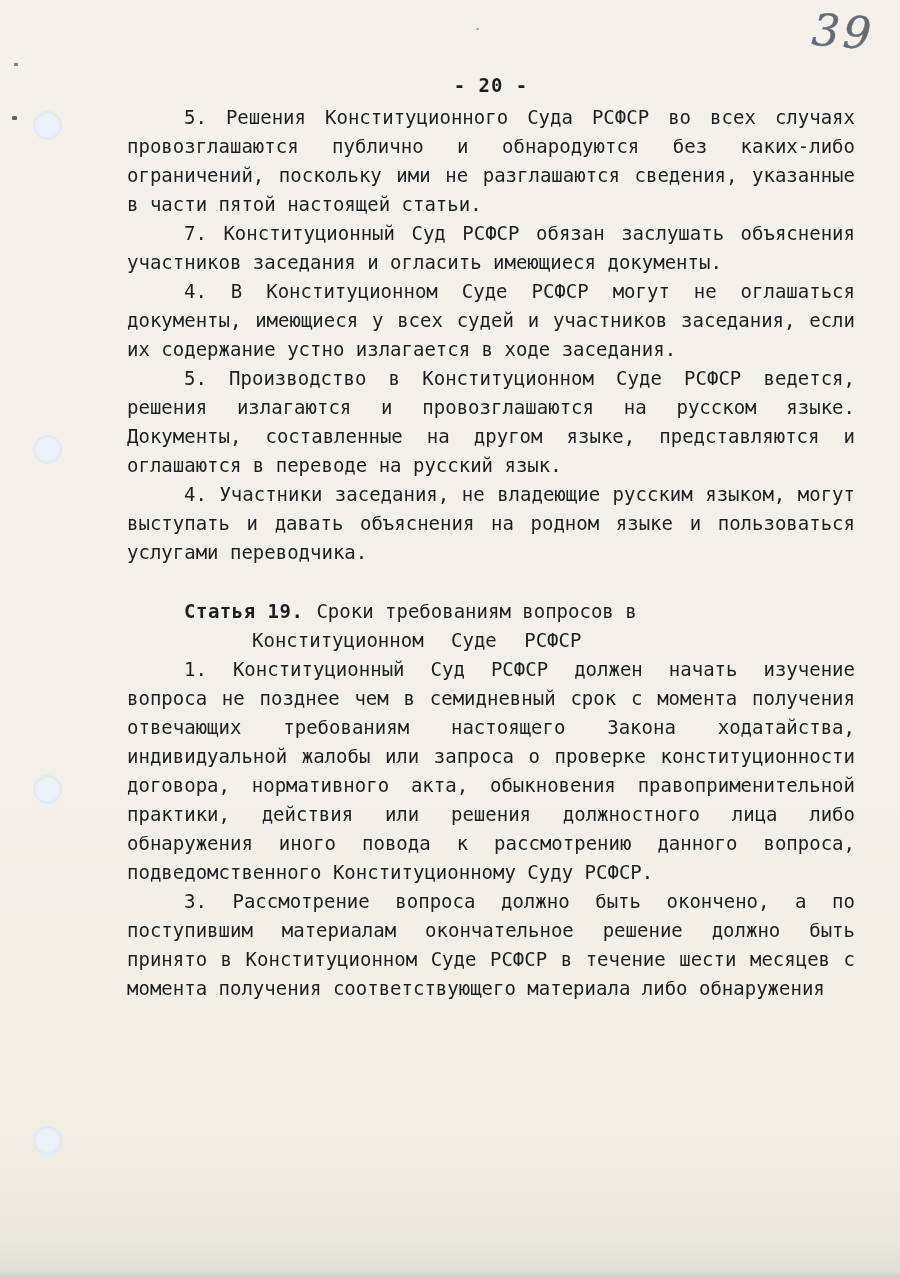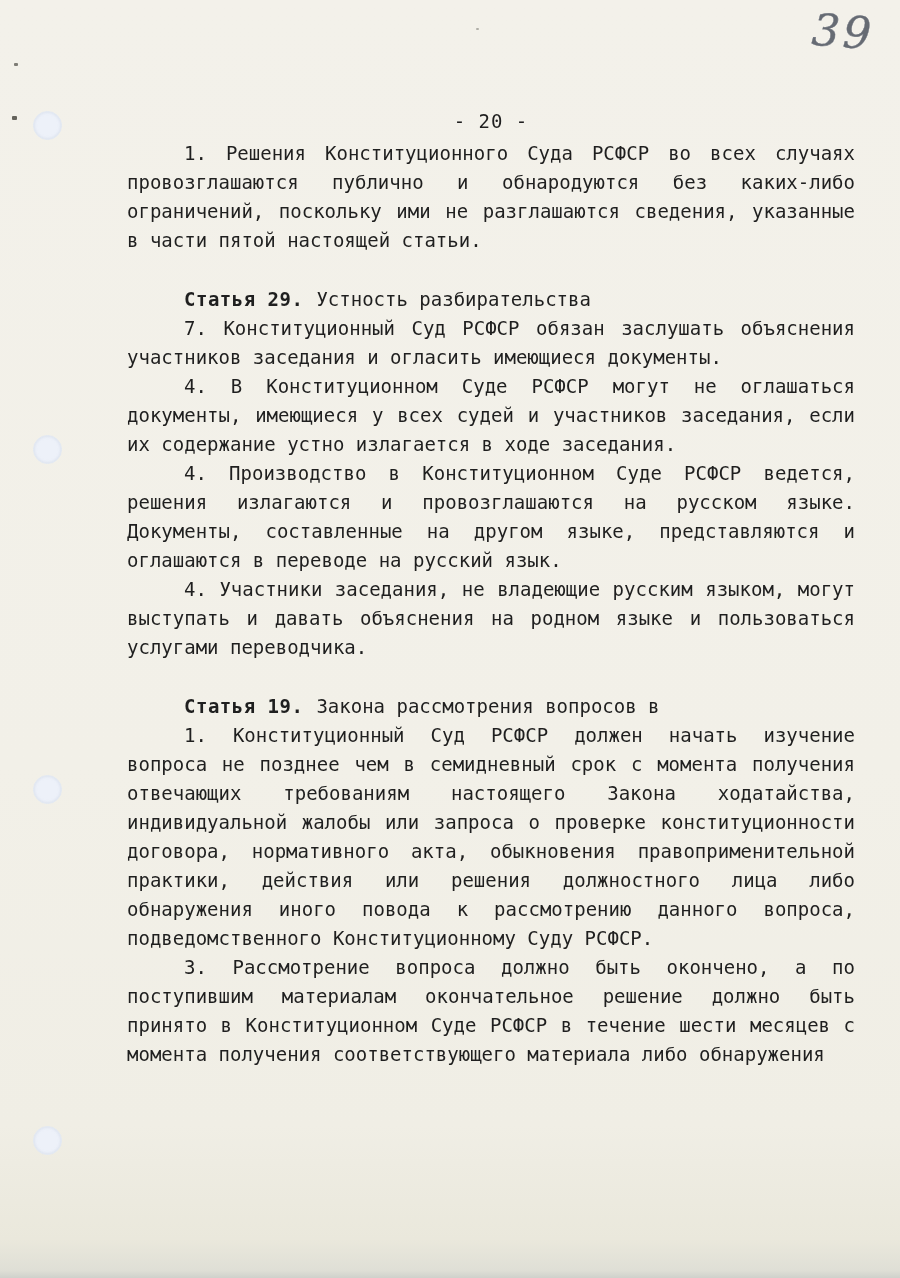--- a/index.html
+++ b/index.html
@@ -51,24 +51,25 @@
   .content {
     position: absolute;
     left: 127px; top: 0;
     width: 728px;
     font-size: 19px;
     line-height: 29px;
     text-align: justify;
     text-align-last: left;
   }
   .page-number {
-    padding-top: 107px;
+    padding-top: 71px;
     text-align: center;
     text-align-last: center;
     letter-spacing: 1px;
+    font-weight: bold;
   }
   p.para {
     margin: 0;
     text-indent: 57px;
   }
   p.para.first { margin-top: 3px; }
   .art-head {
     margin: 30px 0 0 0;
     text-indent: 57px;
     white-space: nowrap;
@@ -97,27 +98,27 @@
   <div class="hole hole-2"></div>
   <div class="hole hole-3"></div>
   <div class="hole hole-4"></div>
 
   <div class="handwritten">39</div>
 
   <div class="content">
 
     <div class="page-number">- 20 -</div>
 
-    <p class="para first">1. Решения Конституционного Суда РСФСР во всех случаях провозглашаются публично и обнародуются без каких-либо ограничений, поскольку ими не разглашаются сведения, указанные в части пятой настоящей статьи.</p>
+    <p class="para first">5. Решения Конституционного Суда РСФСР во всех случаях провозглашаются публично и обнародуются без каких-либо ограничений, поскольку ими не разглашаются сведения, указанные в части пятой настоящей статьи.</p>
 
-    <p class="art-head"><span class="art-label">Статья 29.</span><span>Устность разбирательства</span></p>
     <p class="para">7. Конституционный Суд РСФСР обязан заслушать объяснения участников заседания и огласить имеющиеся документы.</p>
     <p class="para">4. В Конституционном Суде РСФСР могут не оглашаться документы, имеющиеся у всех судей и участников заседания, если их содержание устно излагается в ходе заседания.</p>
 
-    <p class="para">4. Производство в Конституционном Суде РСФСР ведется, решения излагаются и провозглашаются на русском языке. Документы, составленные на другом языке, представляются и оглашаются в переводе на русский язык.</p>
+    <p class="para">5. Производство в Конституционном Суде РСФСР ведется, решения излагаются и провозглашаются на русском языке. Документы, составленные на другом языке, представляются и оглашаются в переводе на русский язык.</p>
     <p class="para">4. Участники заседания, не владеющие русским языком, могут выступать и давать объяснения на родном языке и пользоваться услугами переводчика.</p>
 
-    <p class="art-head"><span class="art-label">Статья 19.</span><span>Закона рассмотрения вопросов в</span></p>
+    <p class="art-head"><span class="art-label">Статья 19.</span><span>Сроки требованиям вопросов в</span></p>
+    <p class="art-head-line2">Конституционном Суде РСФСР</p>
     <p class="para">1. Конституционный Суд РСФСР должен начать изучение вопроса не позднее чем в семидневный срок с момента получения отвечающих требованиям настоящего Закона ходатайства, индивидуальной жалобы или запроса о проверке конституционности договора, нормативного акта, обыкновения правоприменительной практики, действия или решения должностного лица либо обнаружения иного повода к рассмотрению данного вопроса, подведомственного Конституционному Суду РСФСР.</p>
     <p class="para">3. Рассмотрение вопроса должно быть окончено, а по поступившим материалам окончательное решение должно быть принято в Конституционном Суде РСФСР в течение шести месяцев с момента получения соответствующего материала либо обнаружения</p>
 
   </div>
 </div>
 
 </body></html>

